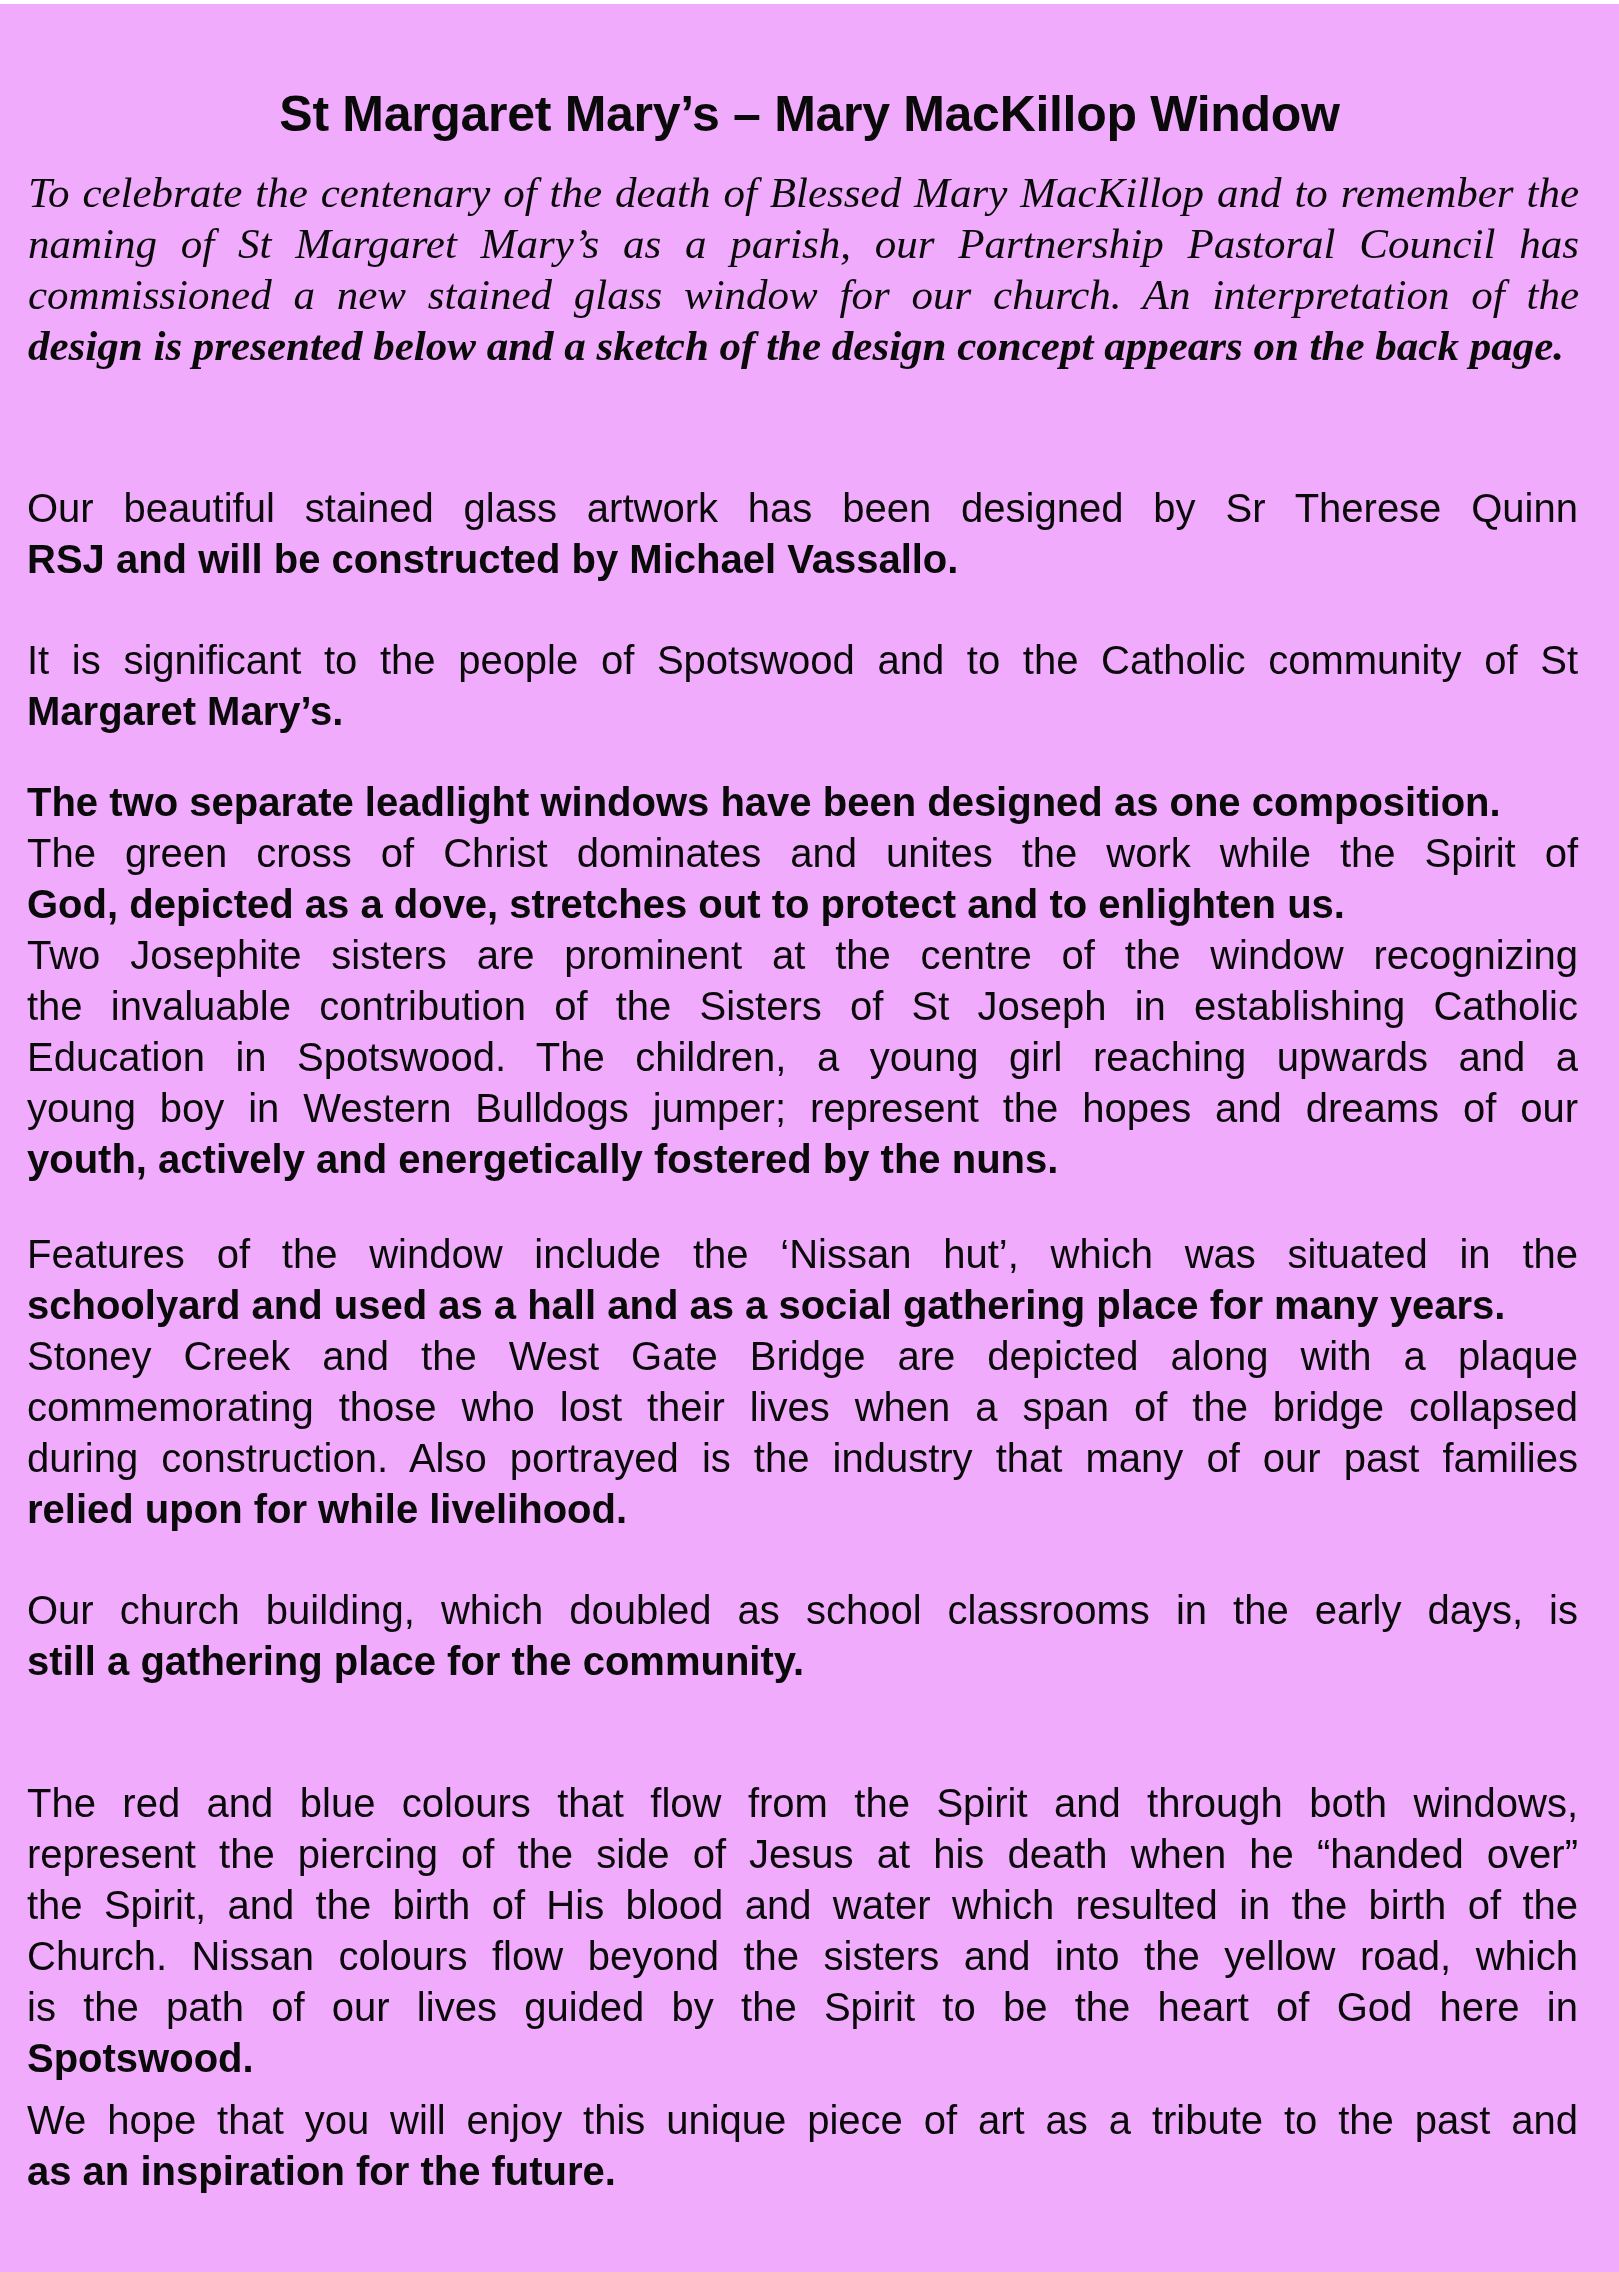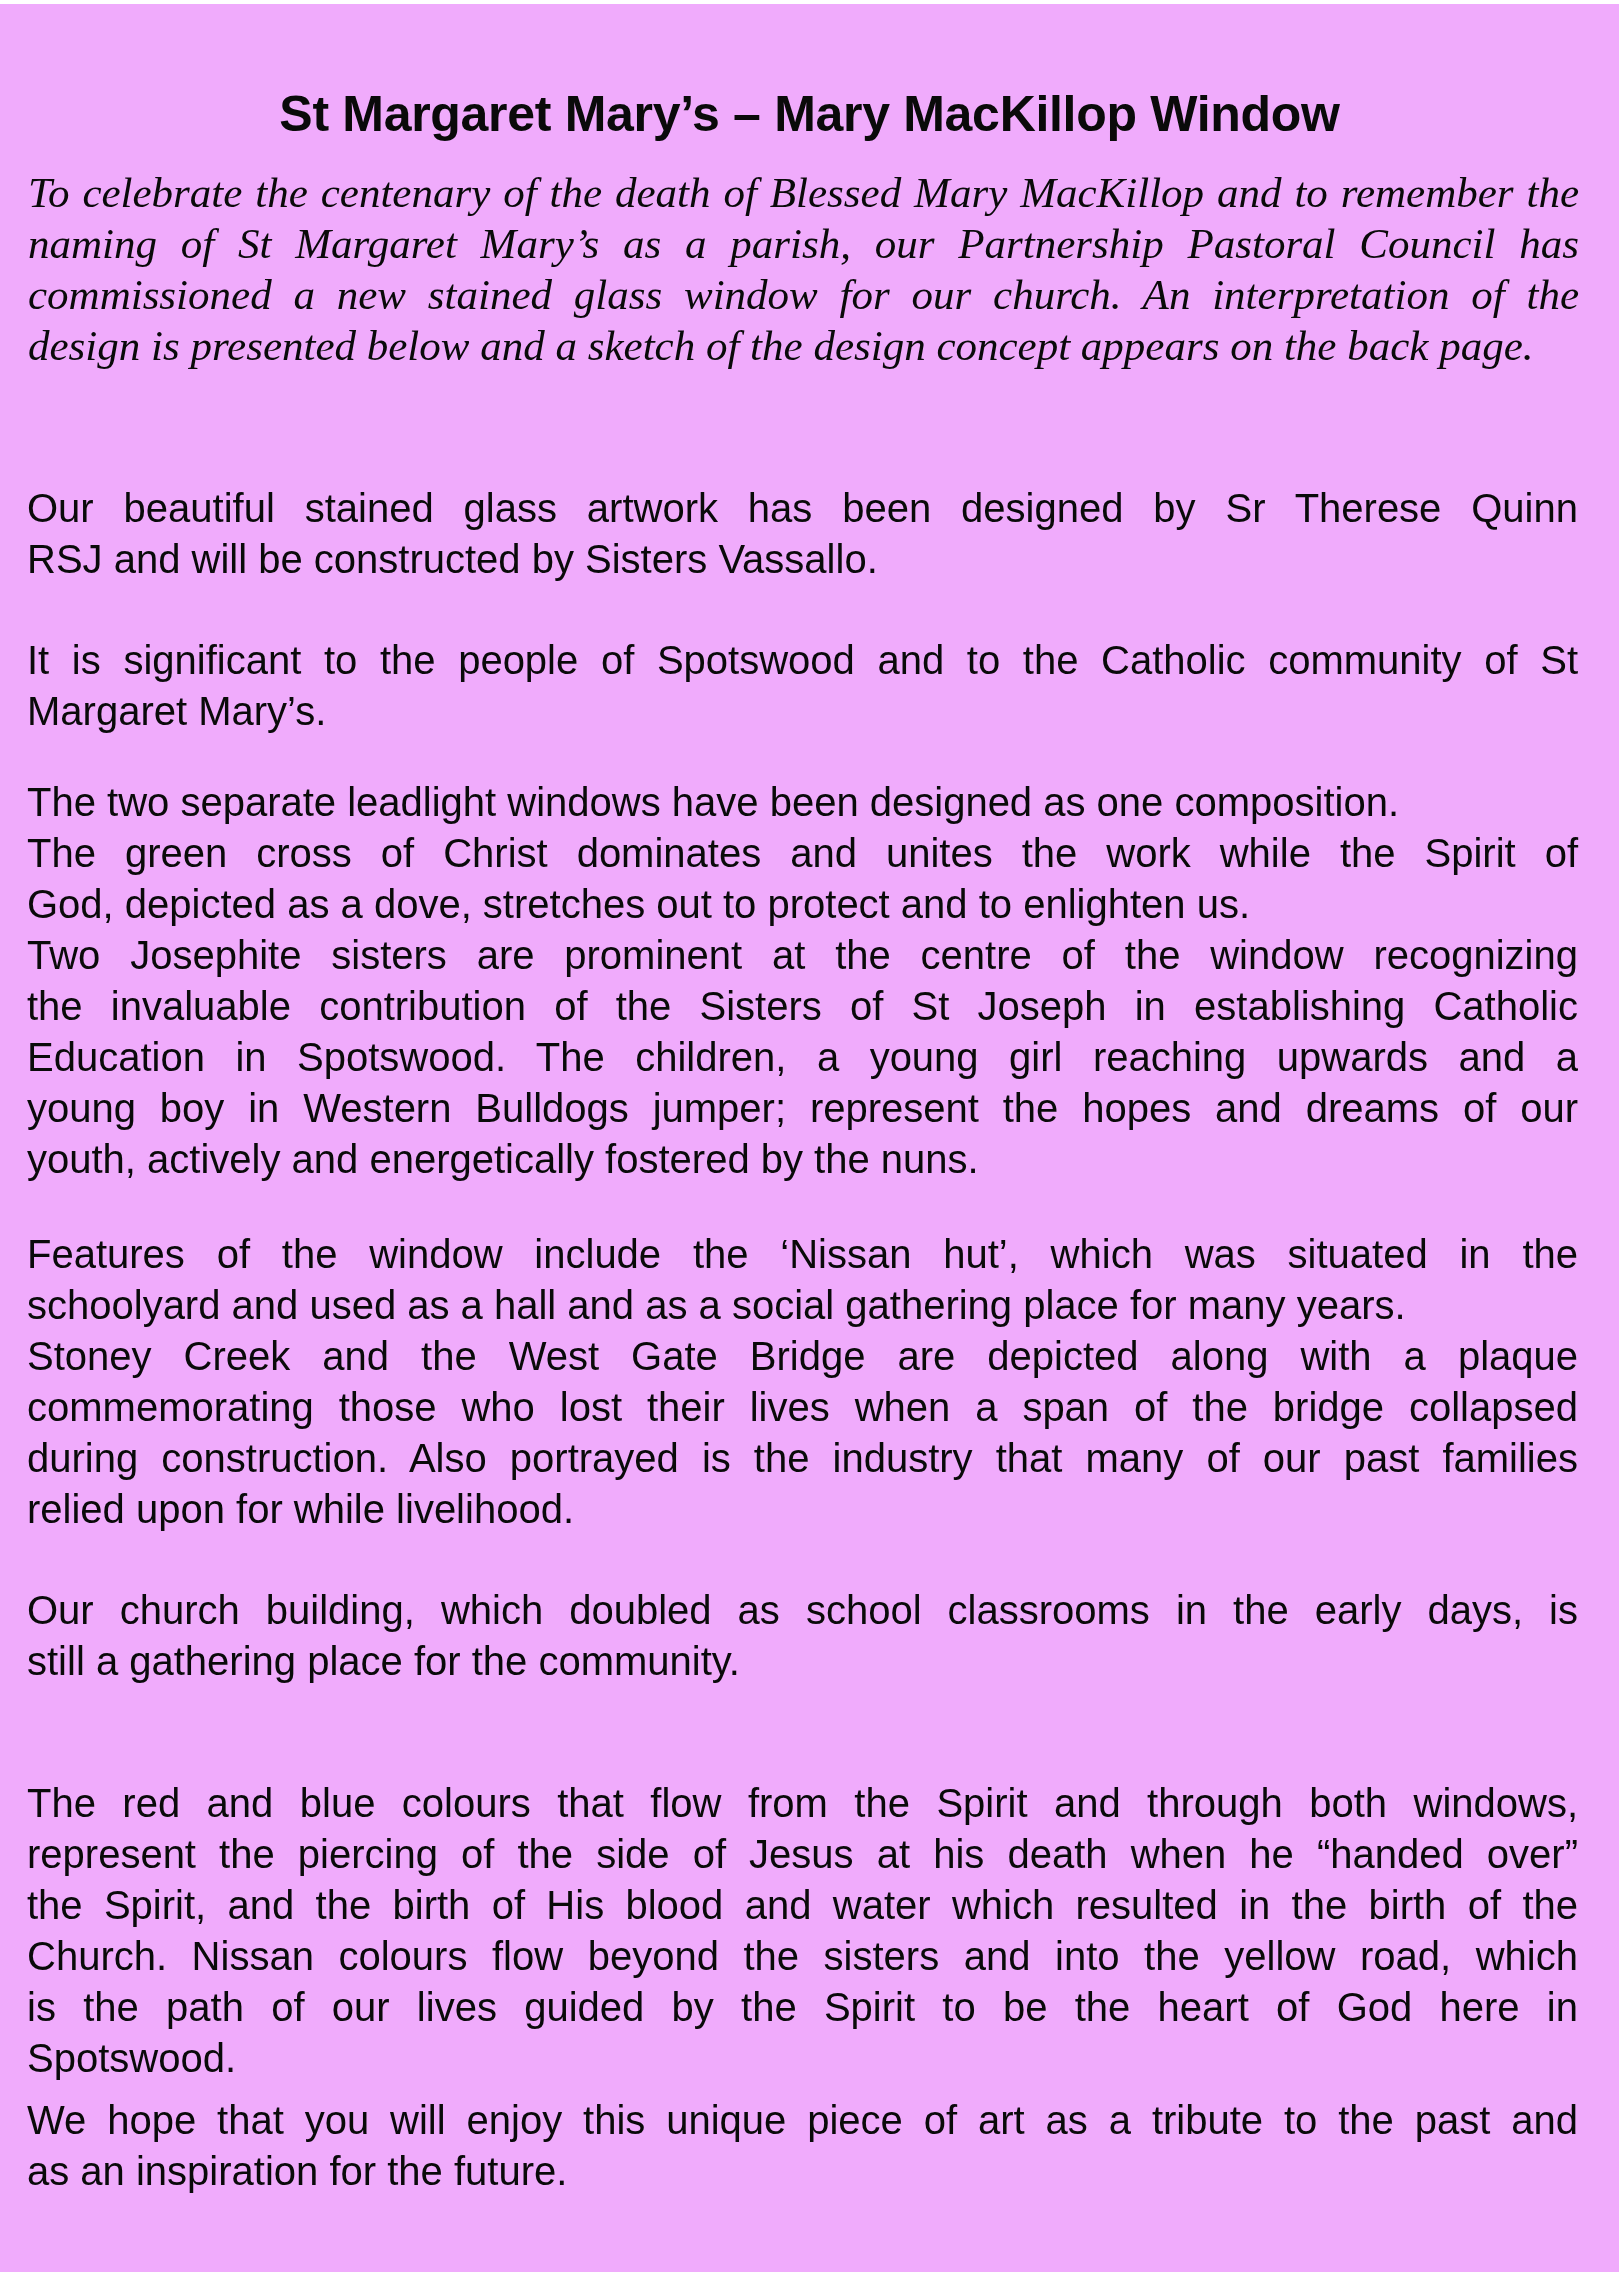--- a/index.html
+++ b/index.html
@@ -56,20 +56,21 @@
       display: block;
       white-space: nowrap;
       height: 51px;
       text-align: justify;
       text-align-last: justify;
       overflow: visible;
     }
     .line.last {
       text-align: left;
       text-align-last: left;
+      font-weight: bold;
     }
     .para1 { top: 479px; }
     .para2 { top: 631px; }
     .para3 { top: 773px; }
     .para4 { top: 1225px; }
     .para5 { top: 1581px; }
     .para6 { top: 1734px; margin-top: 40px; }
     .para7 { top: 2091px; }
   </style>
 </head>
@@ -81,21 +82,21 @@
 
   <div class="intro">
     <span class="line">To celebrate the centenary of the death of Blessed Mary MacKillop and to remember the</span>
     <span class="line">naming of St Margaret Mary’s as a parish, our Partnership Pastoral Council has</span>
     <span class="line">commissioned a new stained glass window for our church. An interpretation of the</span>
     <span class="line last">design is presented below and a sketch of the design concept appears on the back page.</span>
   </div>
 
   <div class="body-block para1">
     <span class="line">Our beautiful stained glass artwork has been designed by Sr Therese Quinn</span>
-    <span class="line last">RSJ and will be constructed by Sisters Vassallo.</span>
+    <span class="line last">RSJ and will be constructed by Michael Vassallo.</span>
   </div>
 
   <div class="body-block para2">
     <span class="line">It is significant to the people of Spotswood and to the Catholic community of St</span>
     <span class="line last">Margaret Mary’s.</span>
   </div>
 
   <div class="body-block para3">
     <span class="line last">The two separate leadlight windows have been designed as one composition.</span>
     <span class="line">The green cross of Christ dominates and unites the work while the Spirit of</span>

